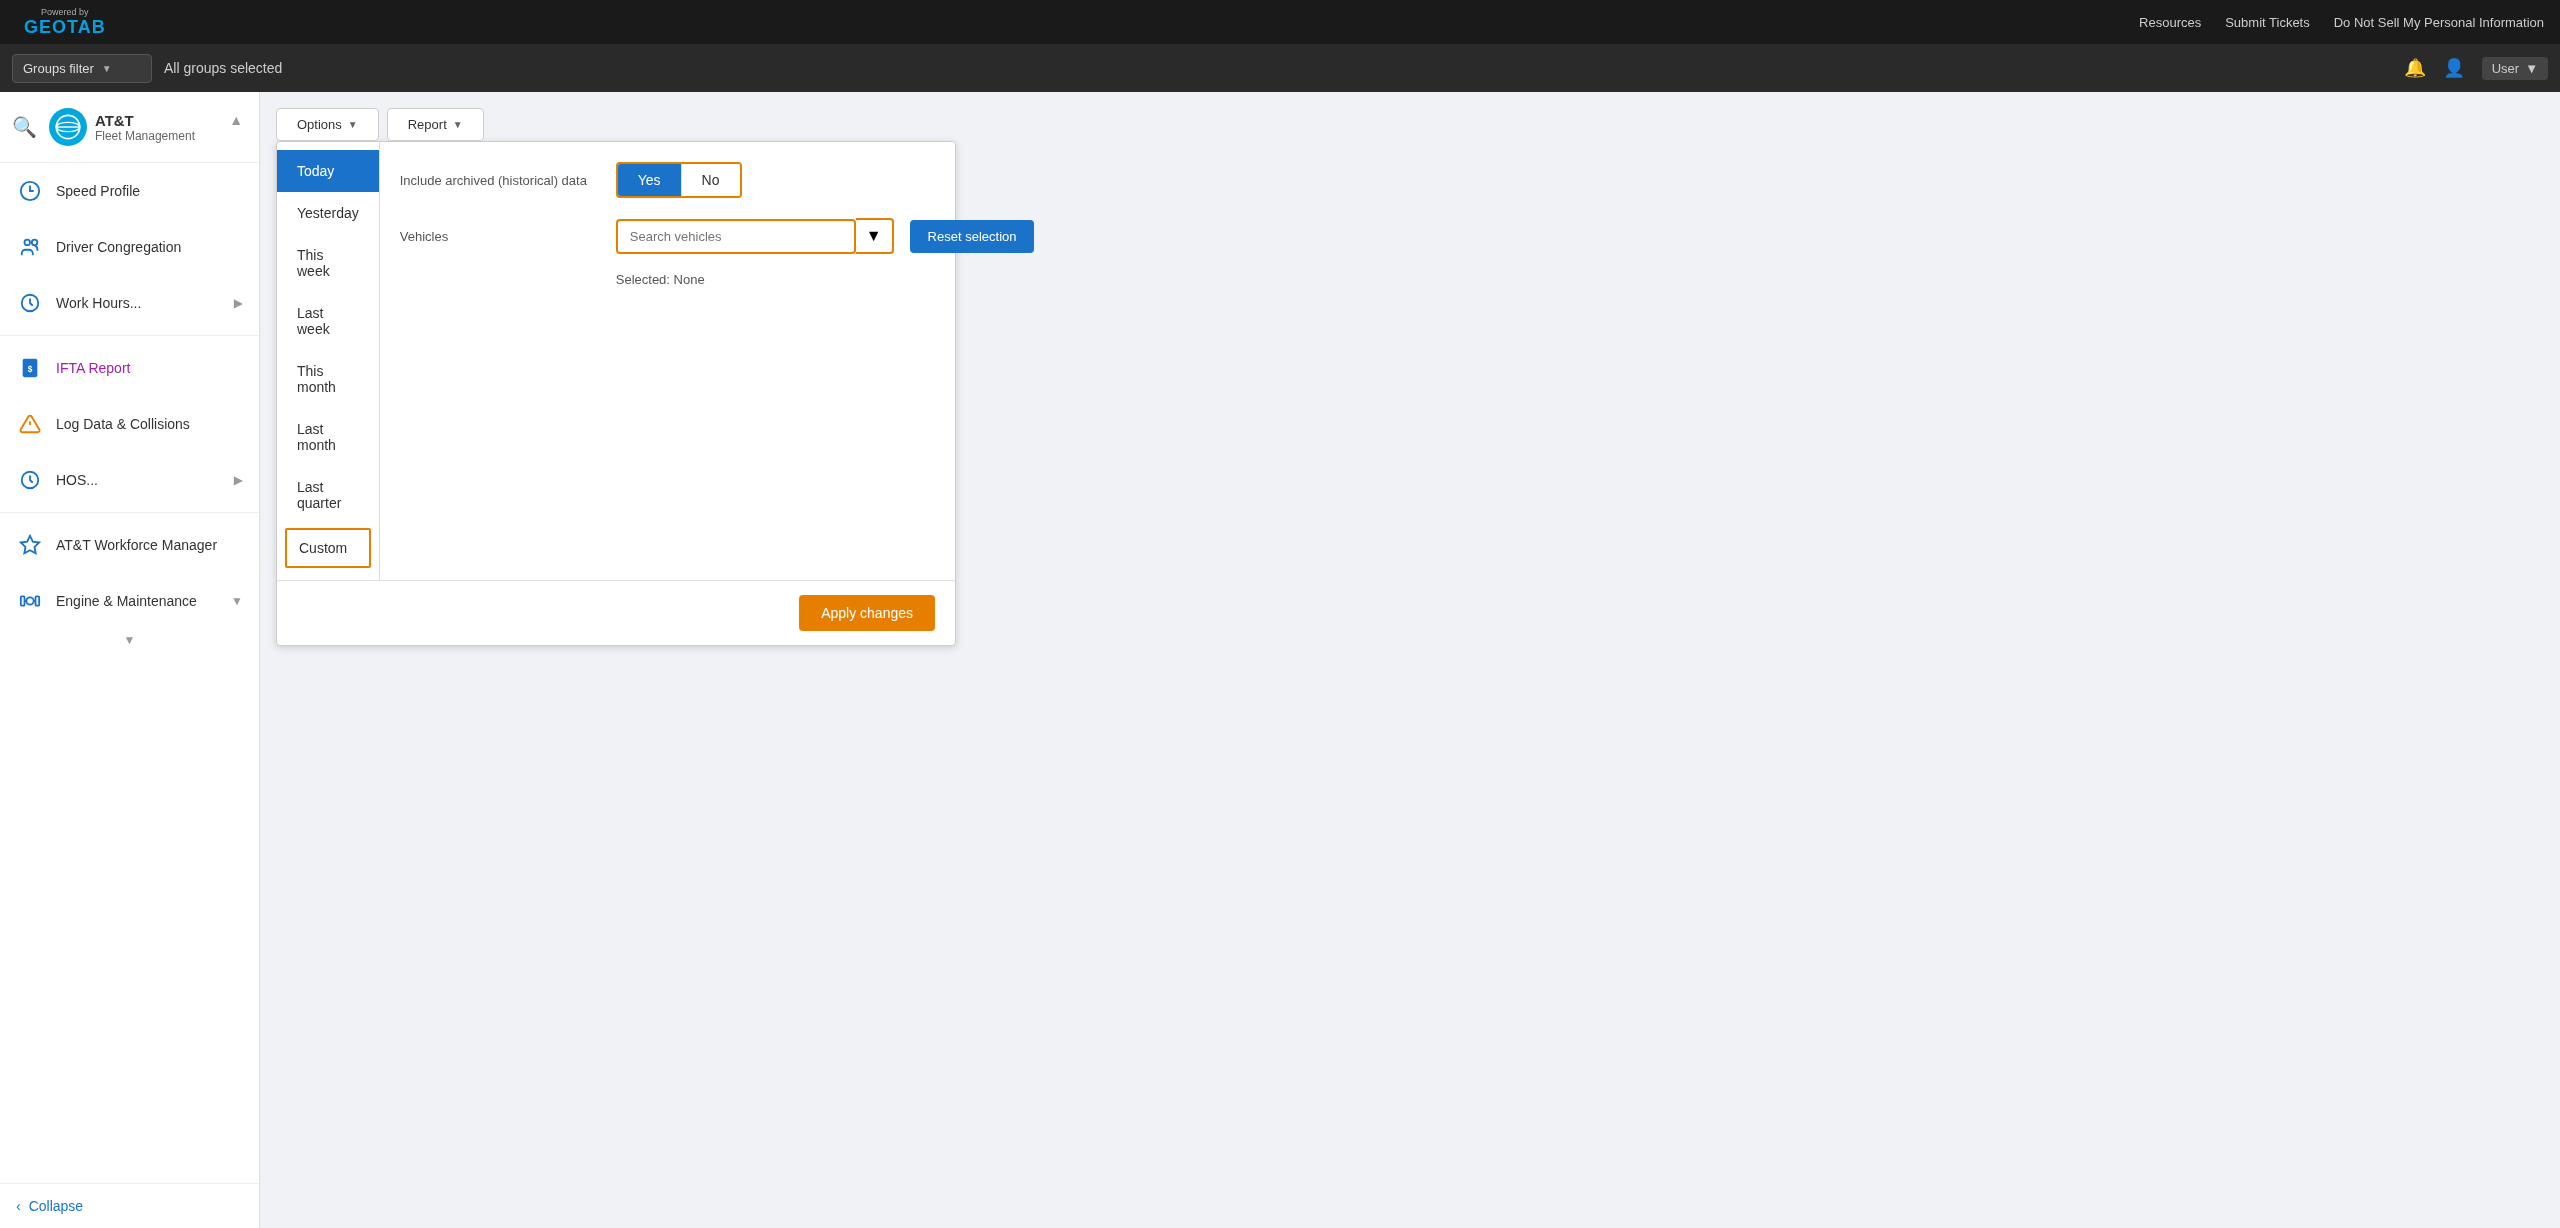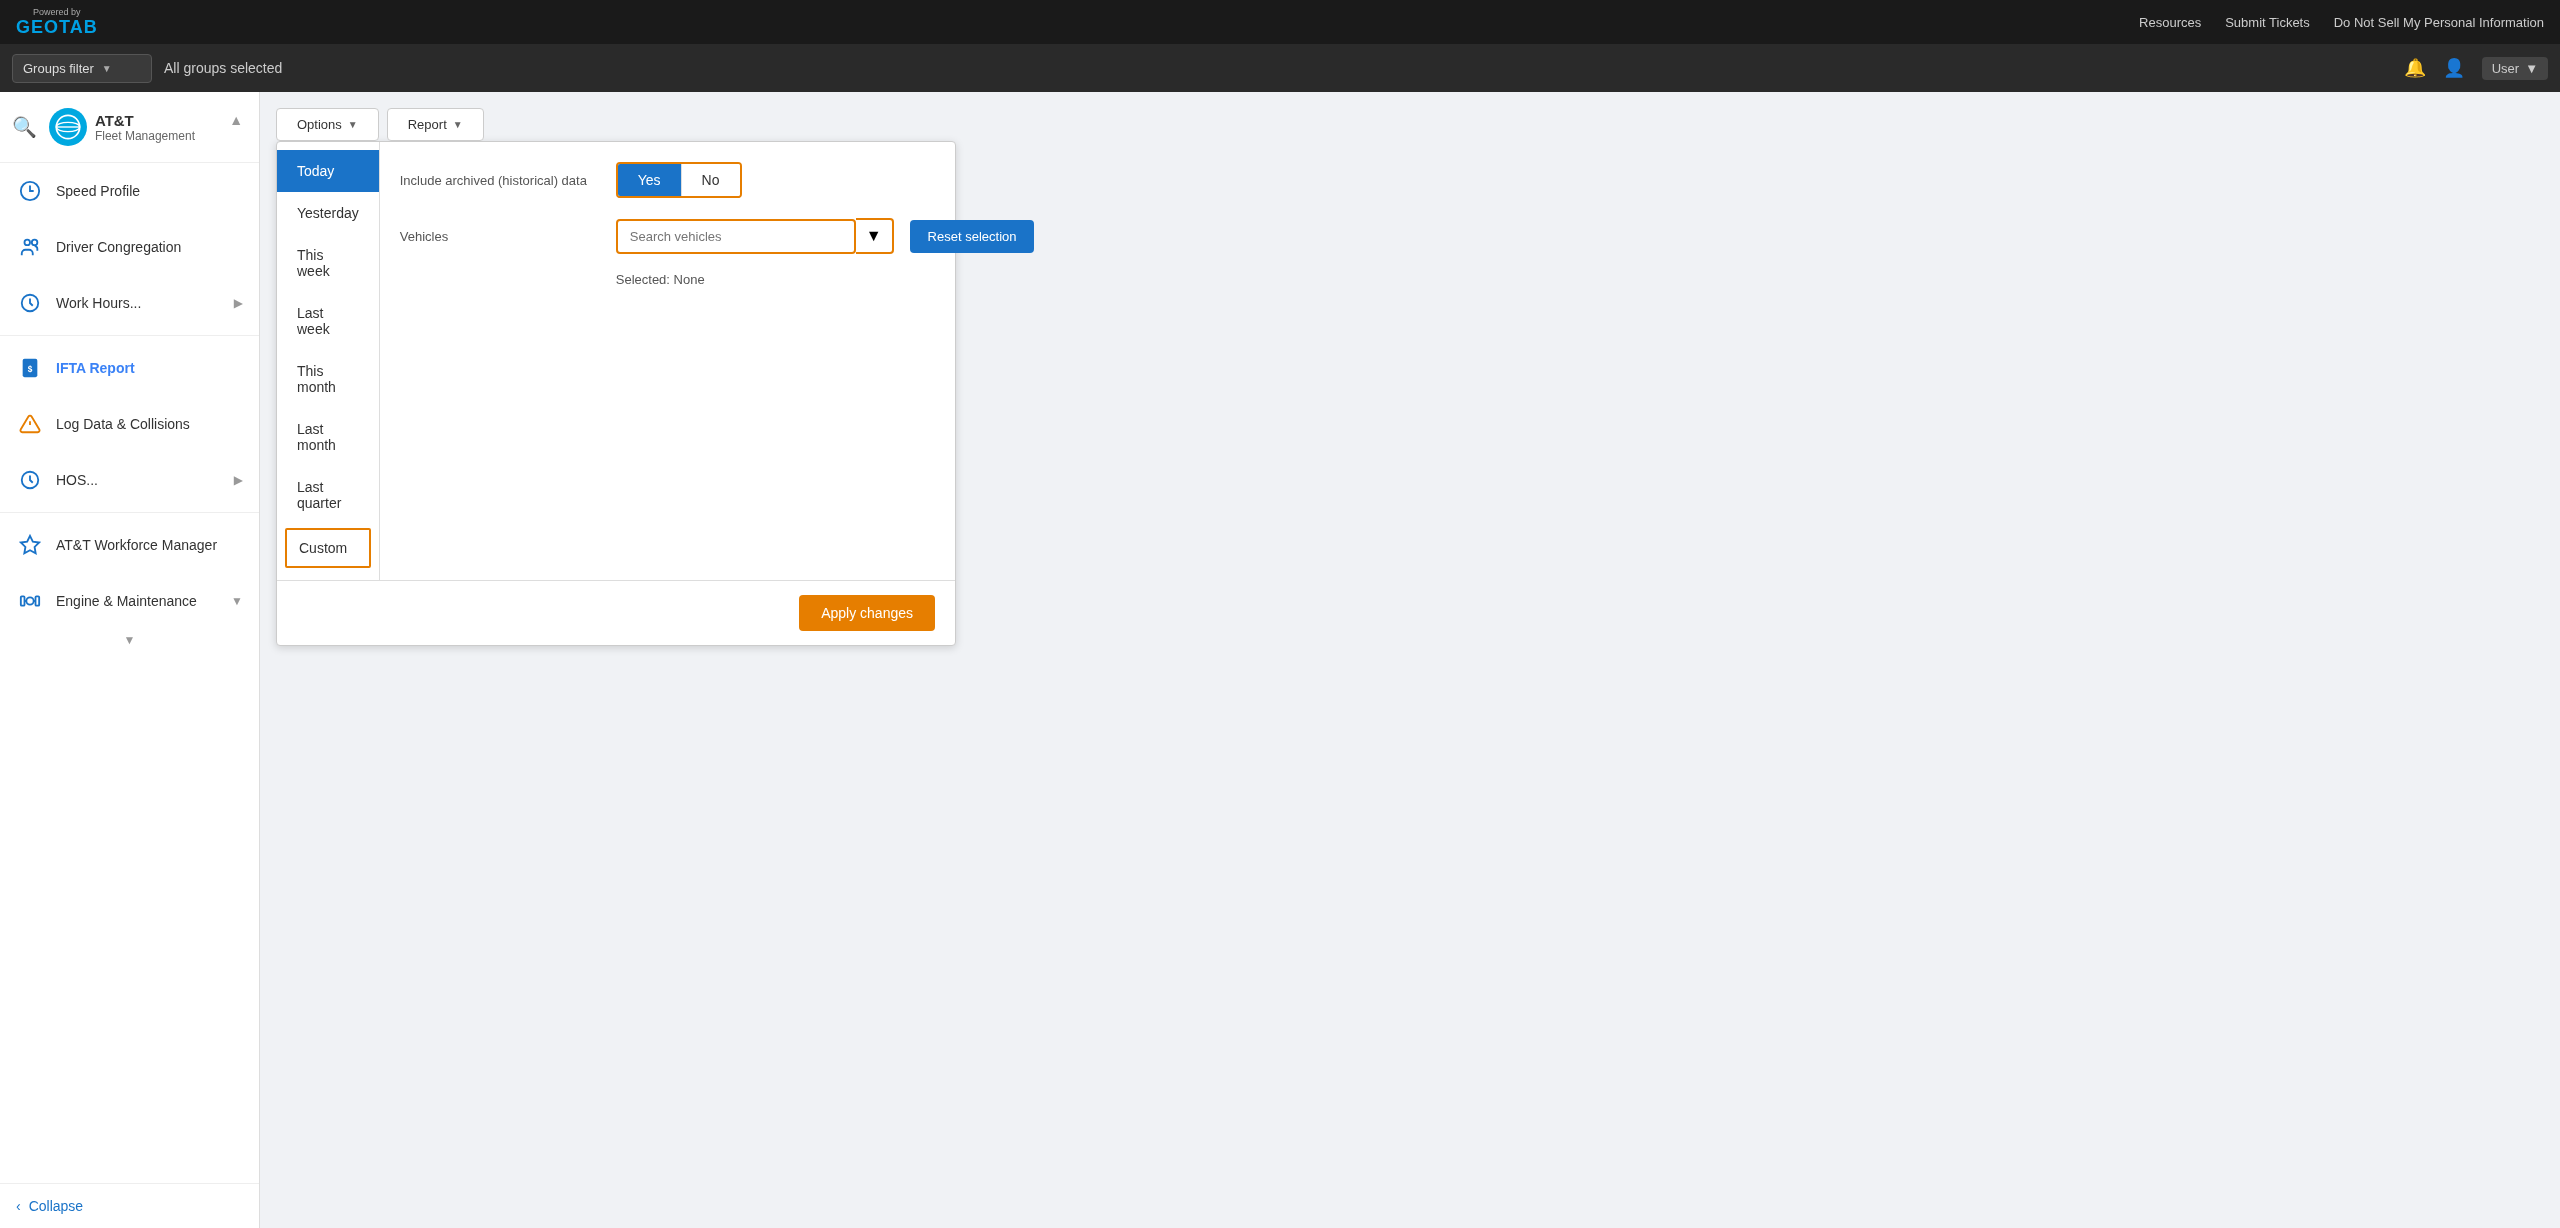--- a/index.html
+++ b/index.html
@@ -10,21 +10,21 @@
       background: #1a1a1a;
       height: 44px;
       display: flex;
       align-items: center;
       justify-content: space-between;
       padding: 0 16px;
       position: fixed;
       top: 0; left: 0; right: 0;
       z-index: 100;
     }
-    .topbar-left { display: flex; align-items: center; gap: 8px; }
+    .topbar-left { display: flex; align-items: center; gap: 8px; margin-left: 8px; }
     .topbar-logo { color: #fff; font-size: 11px; display: flex; flex-direction: column; align-items: center; }
     .topbar-logo .powered { font-size: 9px; color: #aaa; }
     .topbar-logo .brand { color: #00a0e3; font-size: 18px; font-weight: bold; letter-spacing: 1px; }
     .topbar-right { display: flex; align-items: center; gap: 24px; }
     .topbar-link { color: #ccc; font-size: 13px; cursor: pointer; text-decoration: none; }
 
     
     .filterbar {
       background: #2a2a2a;
       height: 48px;
@@ -94,21 +94,21 @@
       display: flex;
       align-items: center;
       padding: 14px 16px;
       cursor: pointer;
       gap: 12px;
       position: relative;
     }
     .nav-icon { width: 28px; height: 28px; display: flex; align-items: center; justify-content: center; font-size: 18px; }
     .nav-label { font-size: 14px; color: #333; flex: 1; }
     .nav-arrow { color: #999; font-size: 12px; }
-    .nav-item.bold .nav-label { font-weight: 700; color: #3b82f6; }
+    .nav-item.bold .nav-label { font-weight: 400; color: #a21caf; }
     .nav-divider { height: 1px; background: #eee; margin: 4px 0; }
 
     
     .scroll-indicator {
       display: flex;
       justify-content: center;
       padding: 4px;
       color: #999;
       font-size: 12px;
     }

